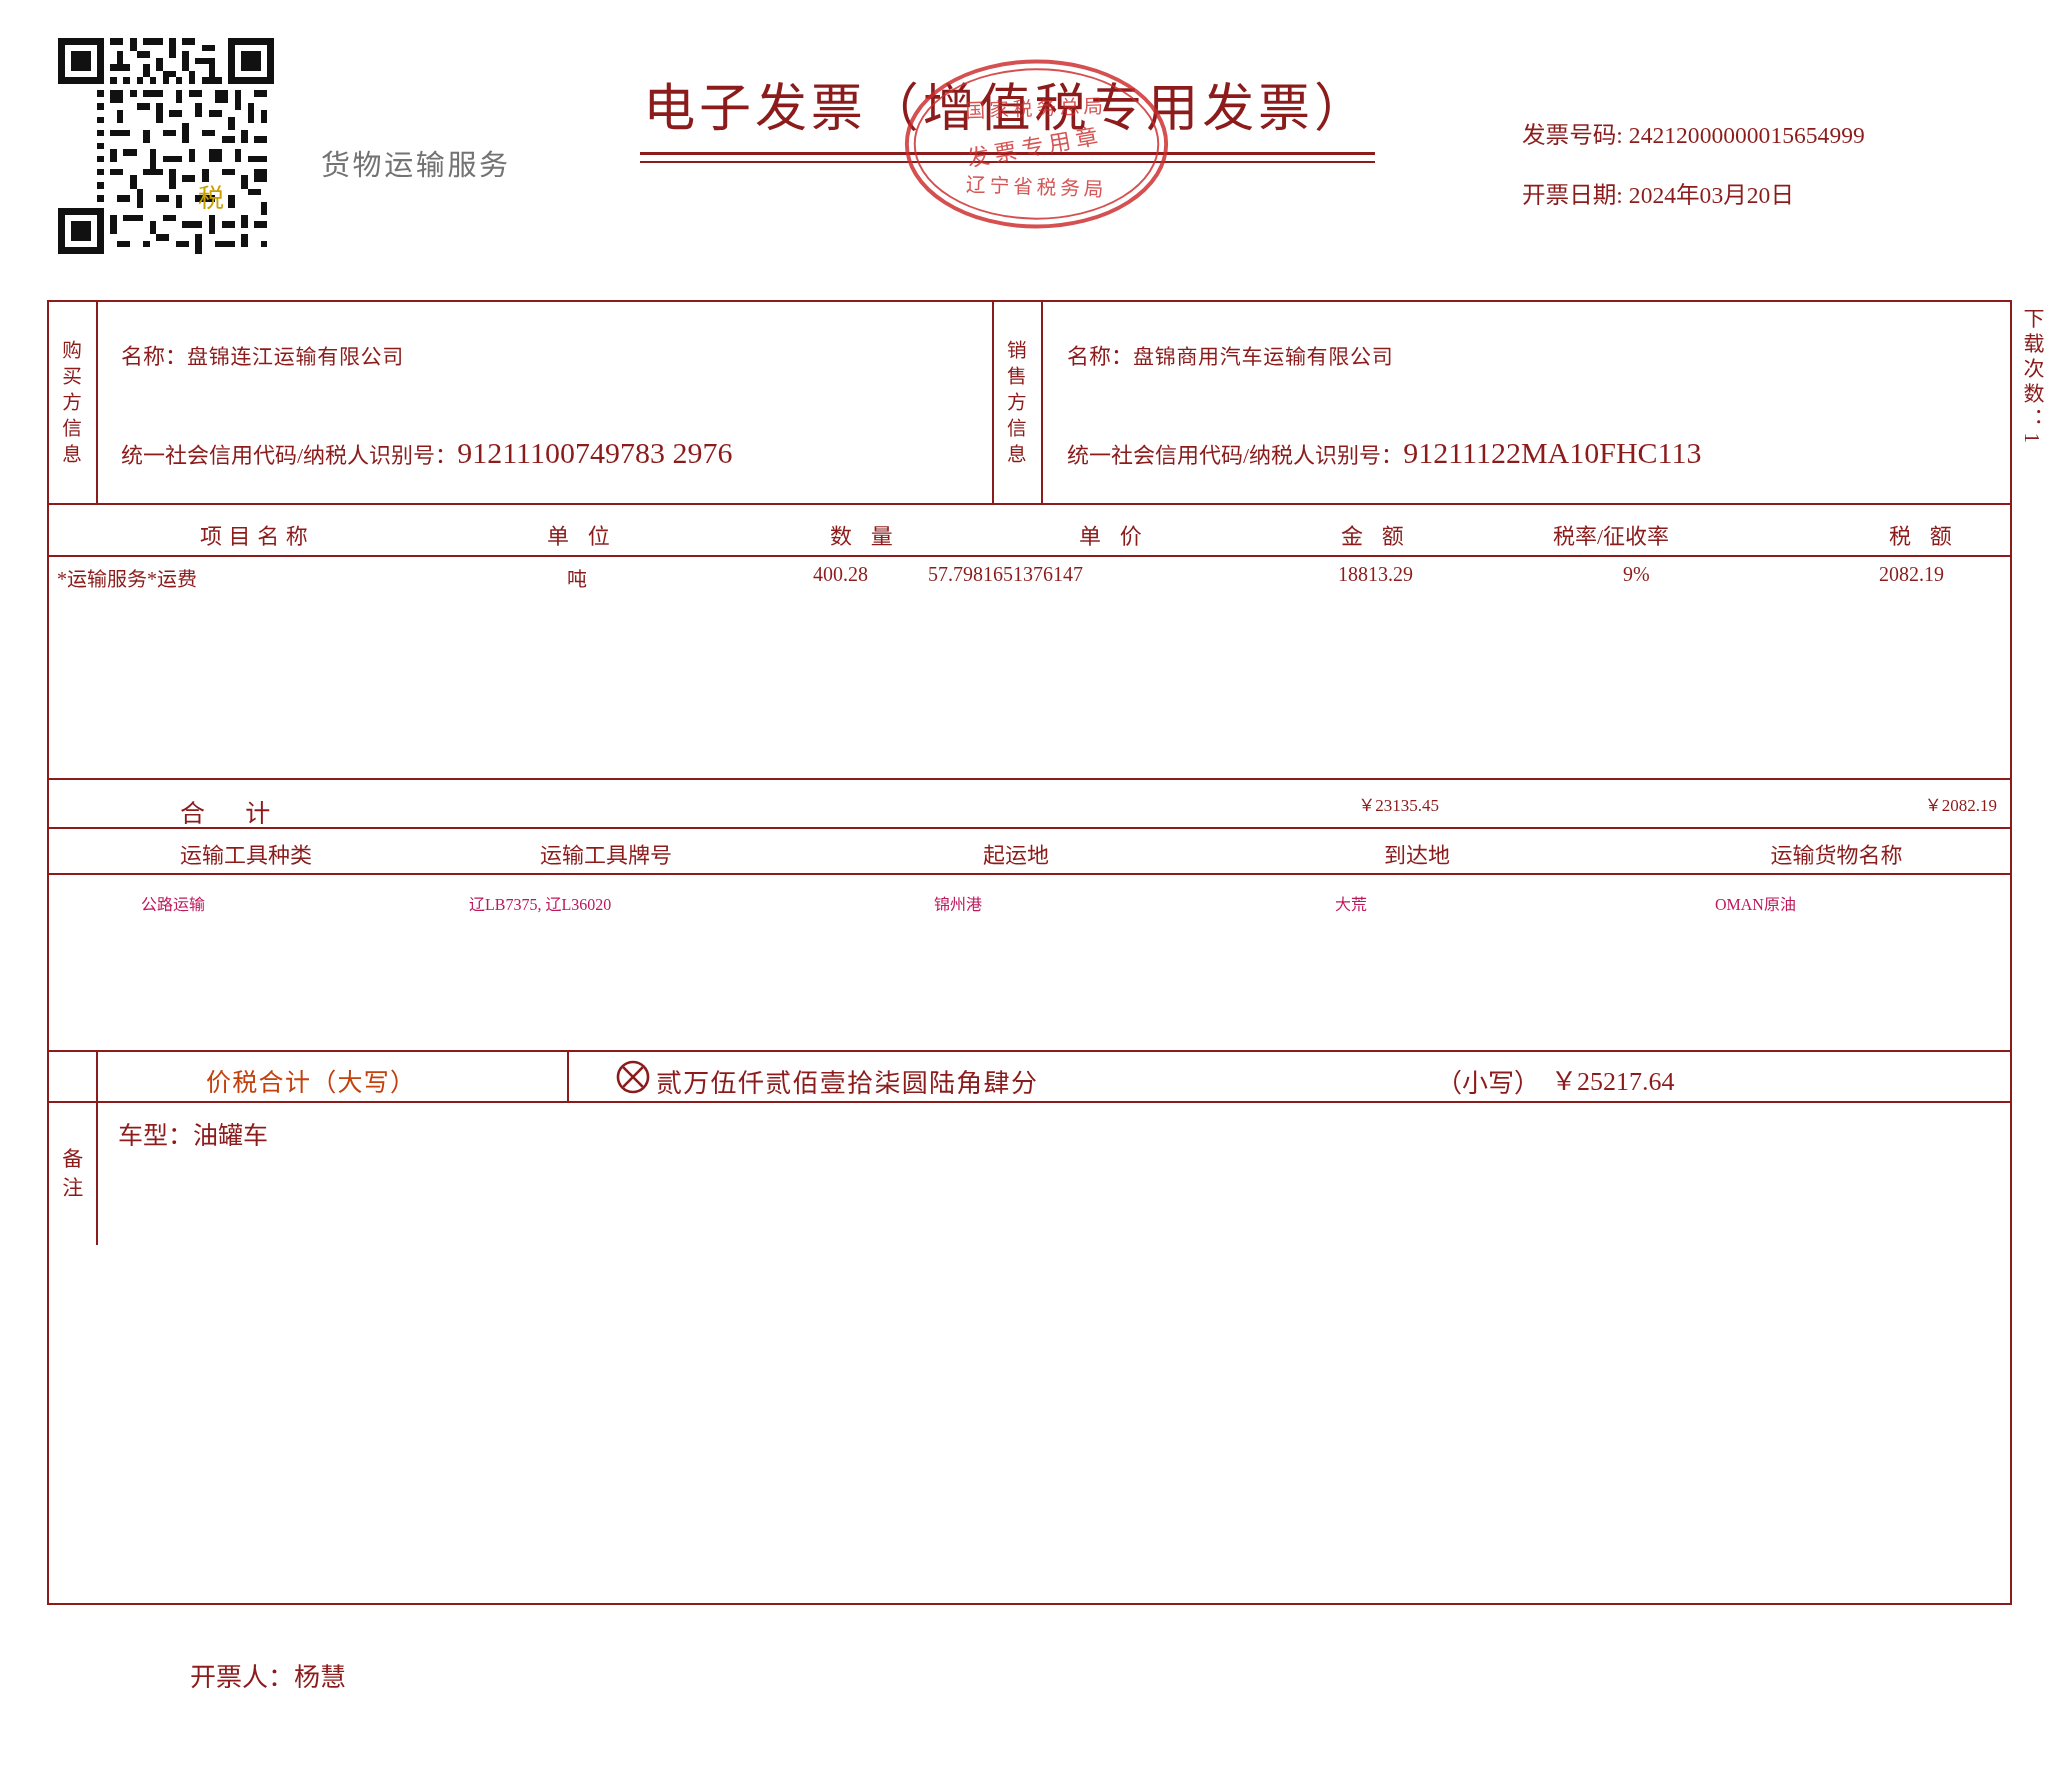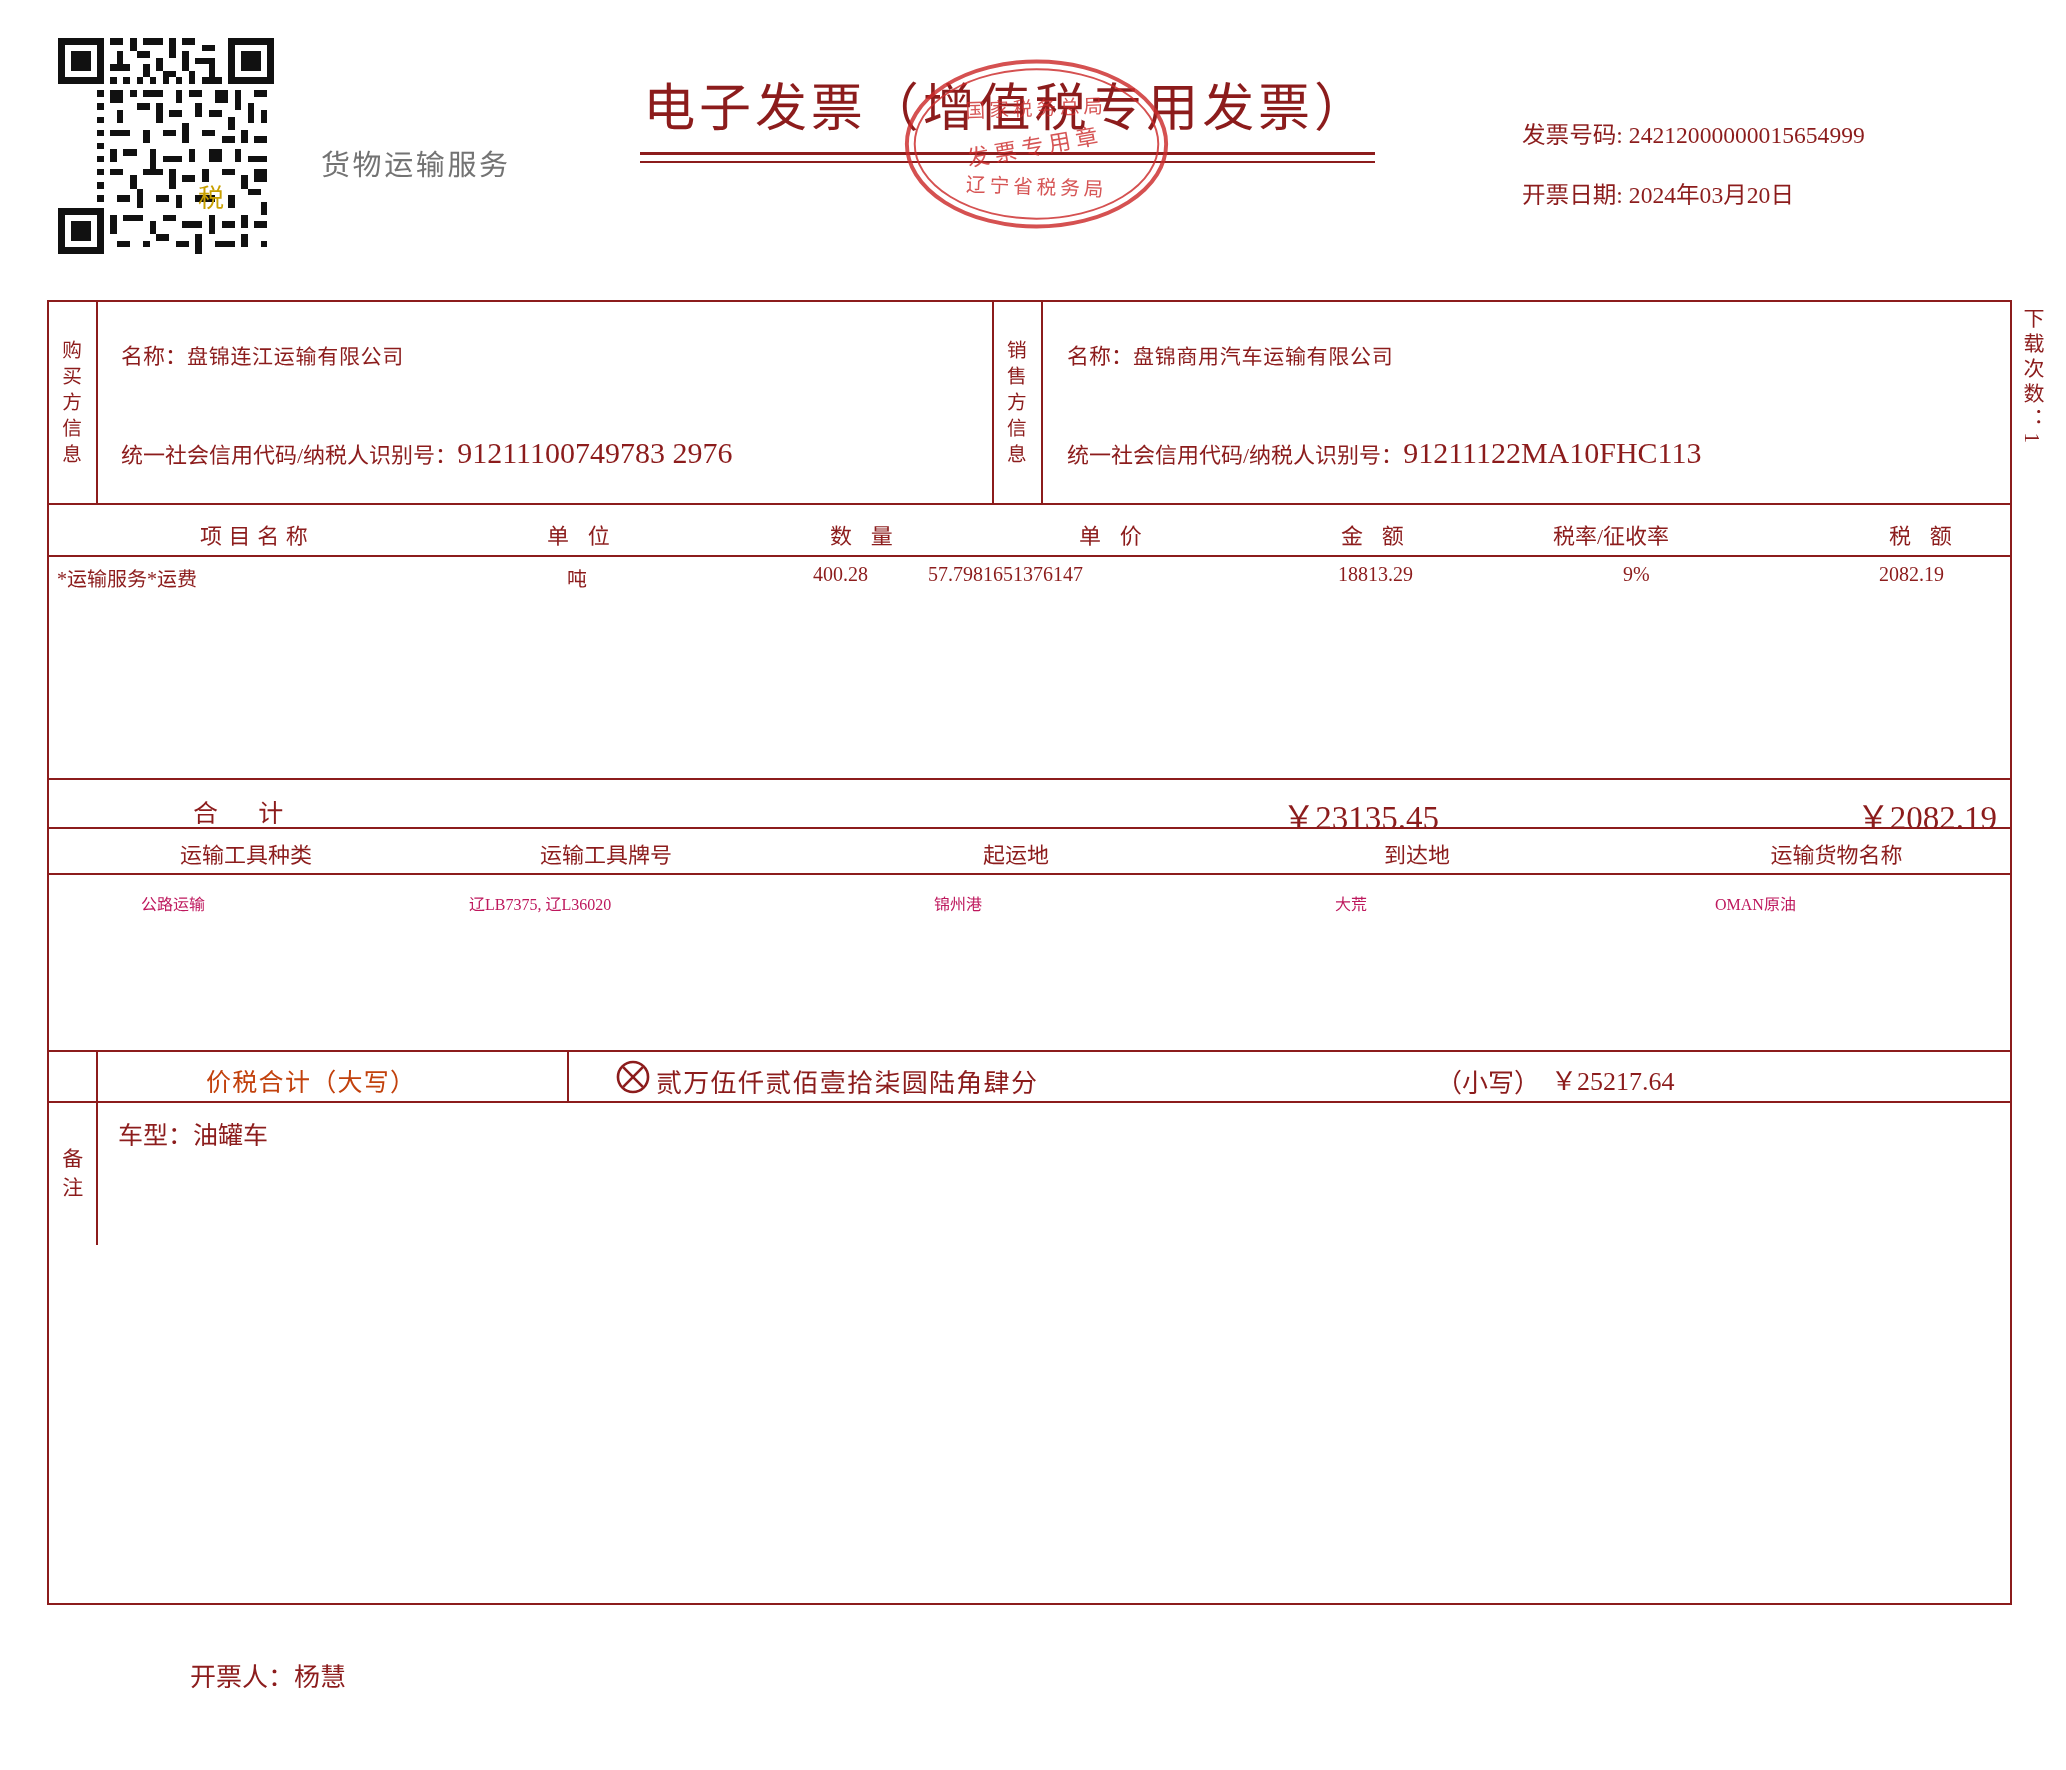--- a/index.html
+++ b/index.html
@@ -177,21 +177,21 @@
 
   .sum-label {
     position: absolute;
     font-size: 25px;
     letter-spacing: 17px;
     color: #8c1c1c;
     white-space: nowrap;
   }
   .sum-val {
     position: absolute;
-    font-size: 33px;
+    font-size: 17px;
     color: #8c1c1c;
     white-space: nowrap;
     text-align: right;
   }
 
   
   .th2 {
     position: absolute;
     font-size: 22px;
     color: #8c1c1c;
@@ -472,21 +472,21 @@
 
     <div class="gcell" style="left:0px; top:0px; width:0; height:0;"></div>
     <div class="gcell" style="left:7.9px; top:261px;">*运输服务*运费</div>
     <div class="gcell" style="left:518px; top:261px;">吨</div>
     <div class="gcell" style="left:764px; top:261px;">400.28</div>
     <div class="gcell" style="left:879px; top:261px;">57.7981651376147</div>
     <div class="gcell" style="left:1289px; top:261px;">18813.29</div>
     <div class="gcell" style="left:1574px; top:261px;">9%</div>
     <div class="gcell" style="left:1830px; top:261px;">2082.19</div>
 
-    <div class="sum-label" style="left:144px; top:491px;">合      计</div>
+    <div class="sum-label" style="left:131px; top:491px;">合      计</div>
     <div class="sum-val" style="left:1115px; top:489px; width:275px; text-align:right;">￥23135.45</div>
     <div class="sum-val" style="left:1640px; top:489px; width:308px; text-align:right;">￥2082.19</div>
 
     <div class="th2" style="left:92px; top:535px; width:210px;">运输工具种类</div>
     <div class="th2" style="left:426px; top:535px; width:262px;">运输工具牌号</div>
     <div class="th2" style="left:885px; top:535px; width:164px;">起运地</div>
     <div class="th2" style="left:1286px; top:535px; width:164px;">到达地</div>
     <div class="th2" style="left:1666px; top:535px; width:243px;">运输货物名称</div>
 
     <div class="td2" style="left:92px; top:589px; width:210px;">公路运输</div>

